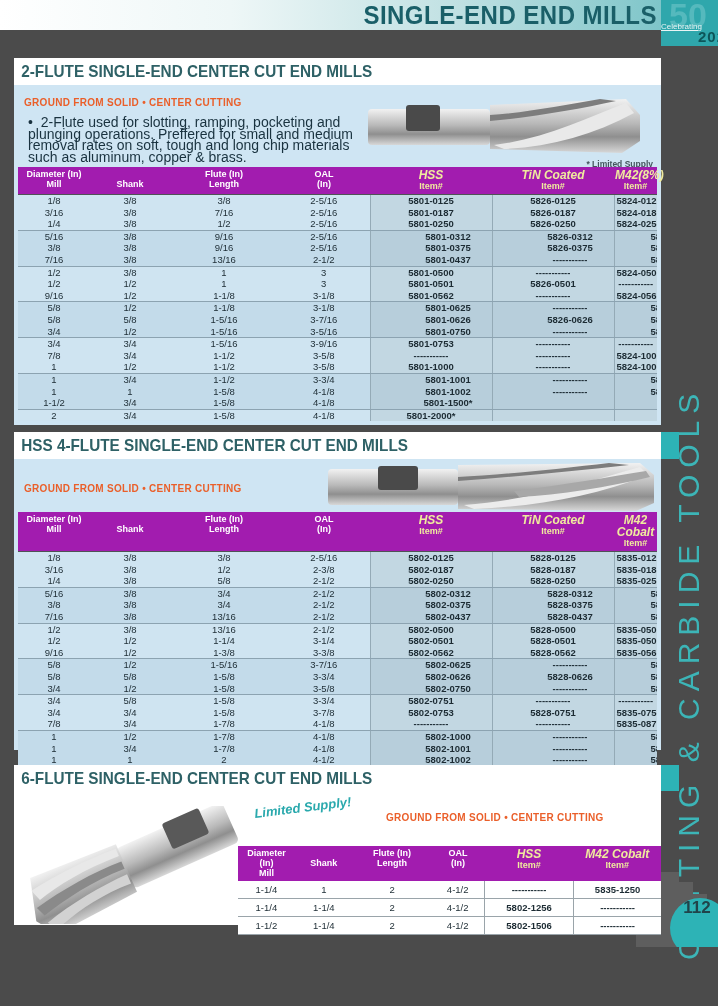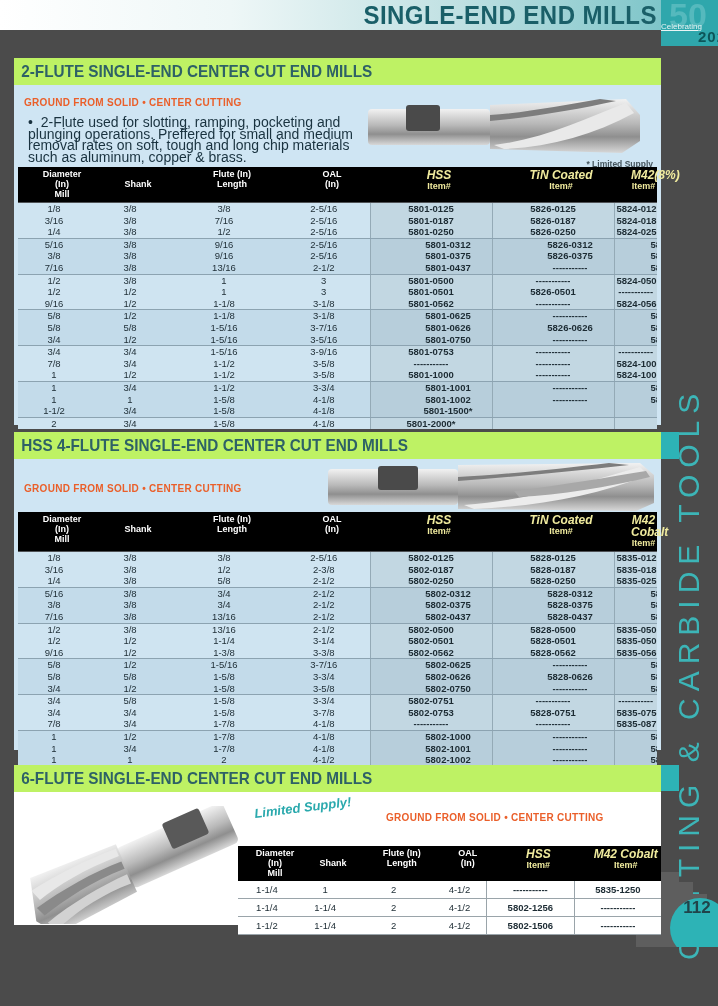--- a/index.html
+++ b/index.html
@@ -38,35 +38,35 @@
   .sq2 { top:432px; height:27px; }
   .sq3 { top:765px; height:26px; }
   .gear-wrap { position:absolute; left:633px; top:872px; width:85px; height:75px; }
   .page-num {
     position:absolute; left:676px; top:898px; width:42px; text-align:center;
     font-size:17px; font-weight:bold; color:#20444a;
   }
   
   .section-band {
     position:absolute; left:14px; width:647px; height:27px;
-    background:#bef264; display:flex; align-items:center;
+    background:#ffffff; display:flex; align-items:center;
   }
   .section-band span {
     color:#2e6166; font-weight:bold; font-size:17px; letter-spacing:0px;
     transform:scaleX(0.9); transform-origin:left; padding-left:8px; white-space:nowrap;
   }
   .body-blue { position:absolute; left:14px; width:647px; background:#cfe5f3; }
   .body-white { position:absolute; left:14px; width:647px; background:#ffffff; }
   .sub-orange { color:#ea5f2a; font-weight:bold; font-size:10px; letter-spacing:0.3px; }
   .bullet-text { color:#19323f; font-size:14px; line-height:11.5px; width:330px; }
   .note { color:#44545c; font-size:8.5px; }
   .limited { color:#2aa9ad; font-weight:bold; font-style:italic; font-size:13px; transform:rotate(-7deg); display:inline-block; }
   
   table { border-collapse:collapse; table-layout:fixed; }
-  th { background:#000000; vertical-align:top; padding:2px 1px 3px 17px; }
+  th { background:#a21caf; vertical-align:top; padding:2px 1px 3px 1px; }
   .h-top { color:#ffffff; font-size:9px; font-weight:bold; line-height:10px; min-height:10px; }
   .h-bot { color:#ffffff; font-size:9px; font-weight:bold; line-height:10px; }
   .h-top.h-item { color:#f0eb9e; font-style:italic; font-size:12px; line-height:12px; }
   th .h-bot.b-item { color:#f0eb9e; }
   td {
     text-align:center; font-size:9.5px; color:#1c2b33;
     height:11.6px; line-height:11.6px; padding:0 2px; white-space:nowrap; overflow:hidden;
   }
   .t-main { position:absolute; left:4px; width:639px; }
   .t-main th:nth-child(1){width:72px} .t-main th:nth-child(2){width:80px}

